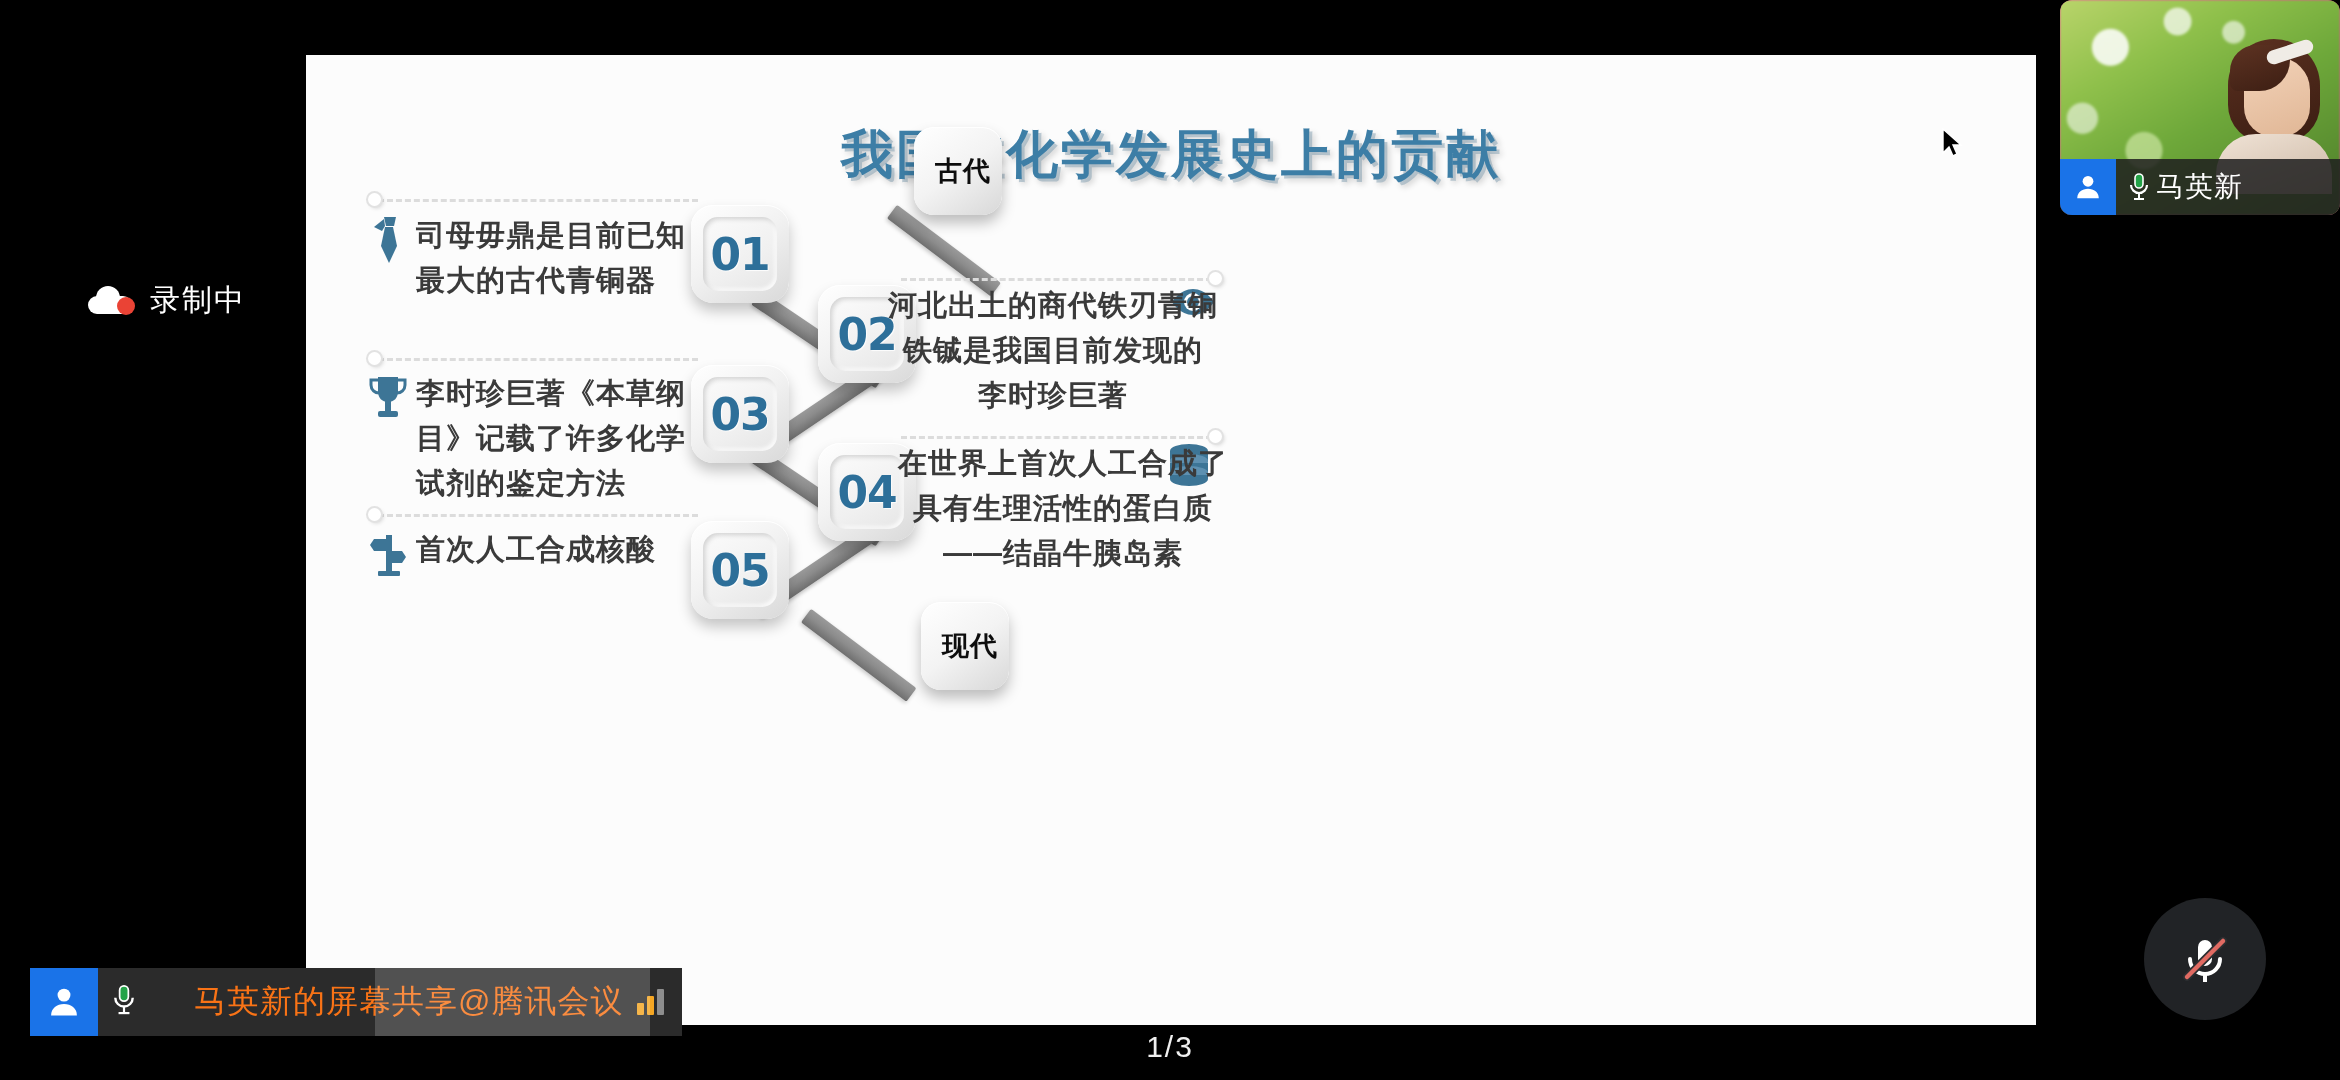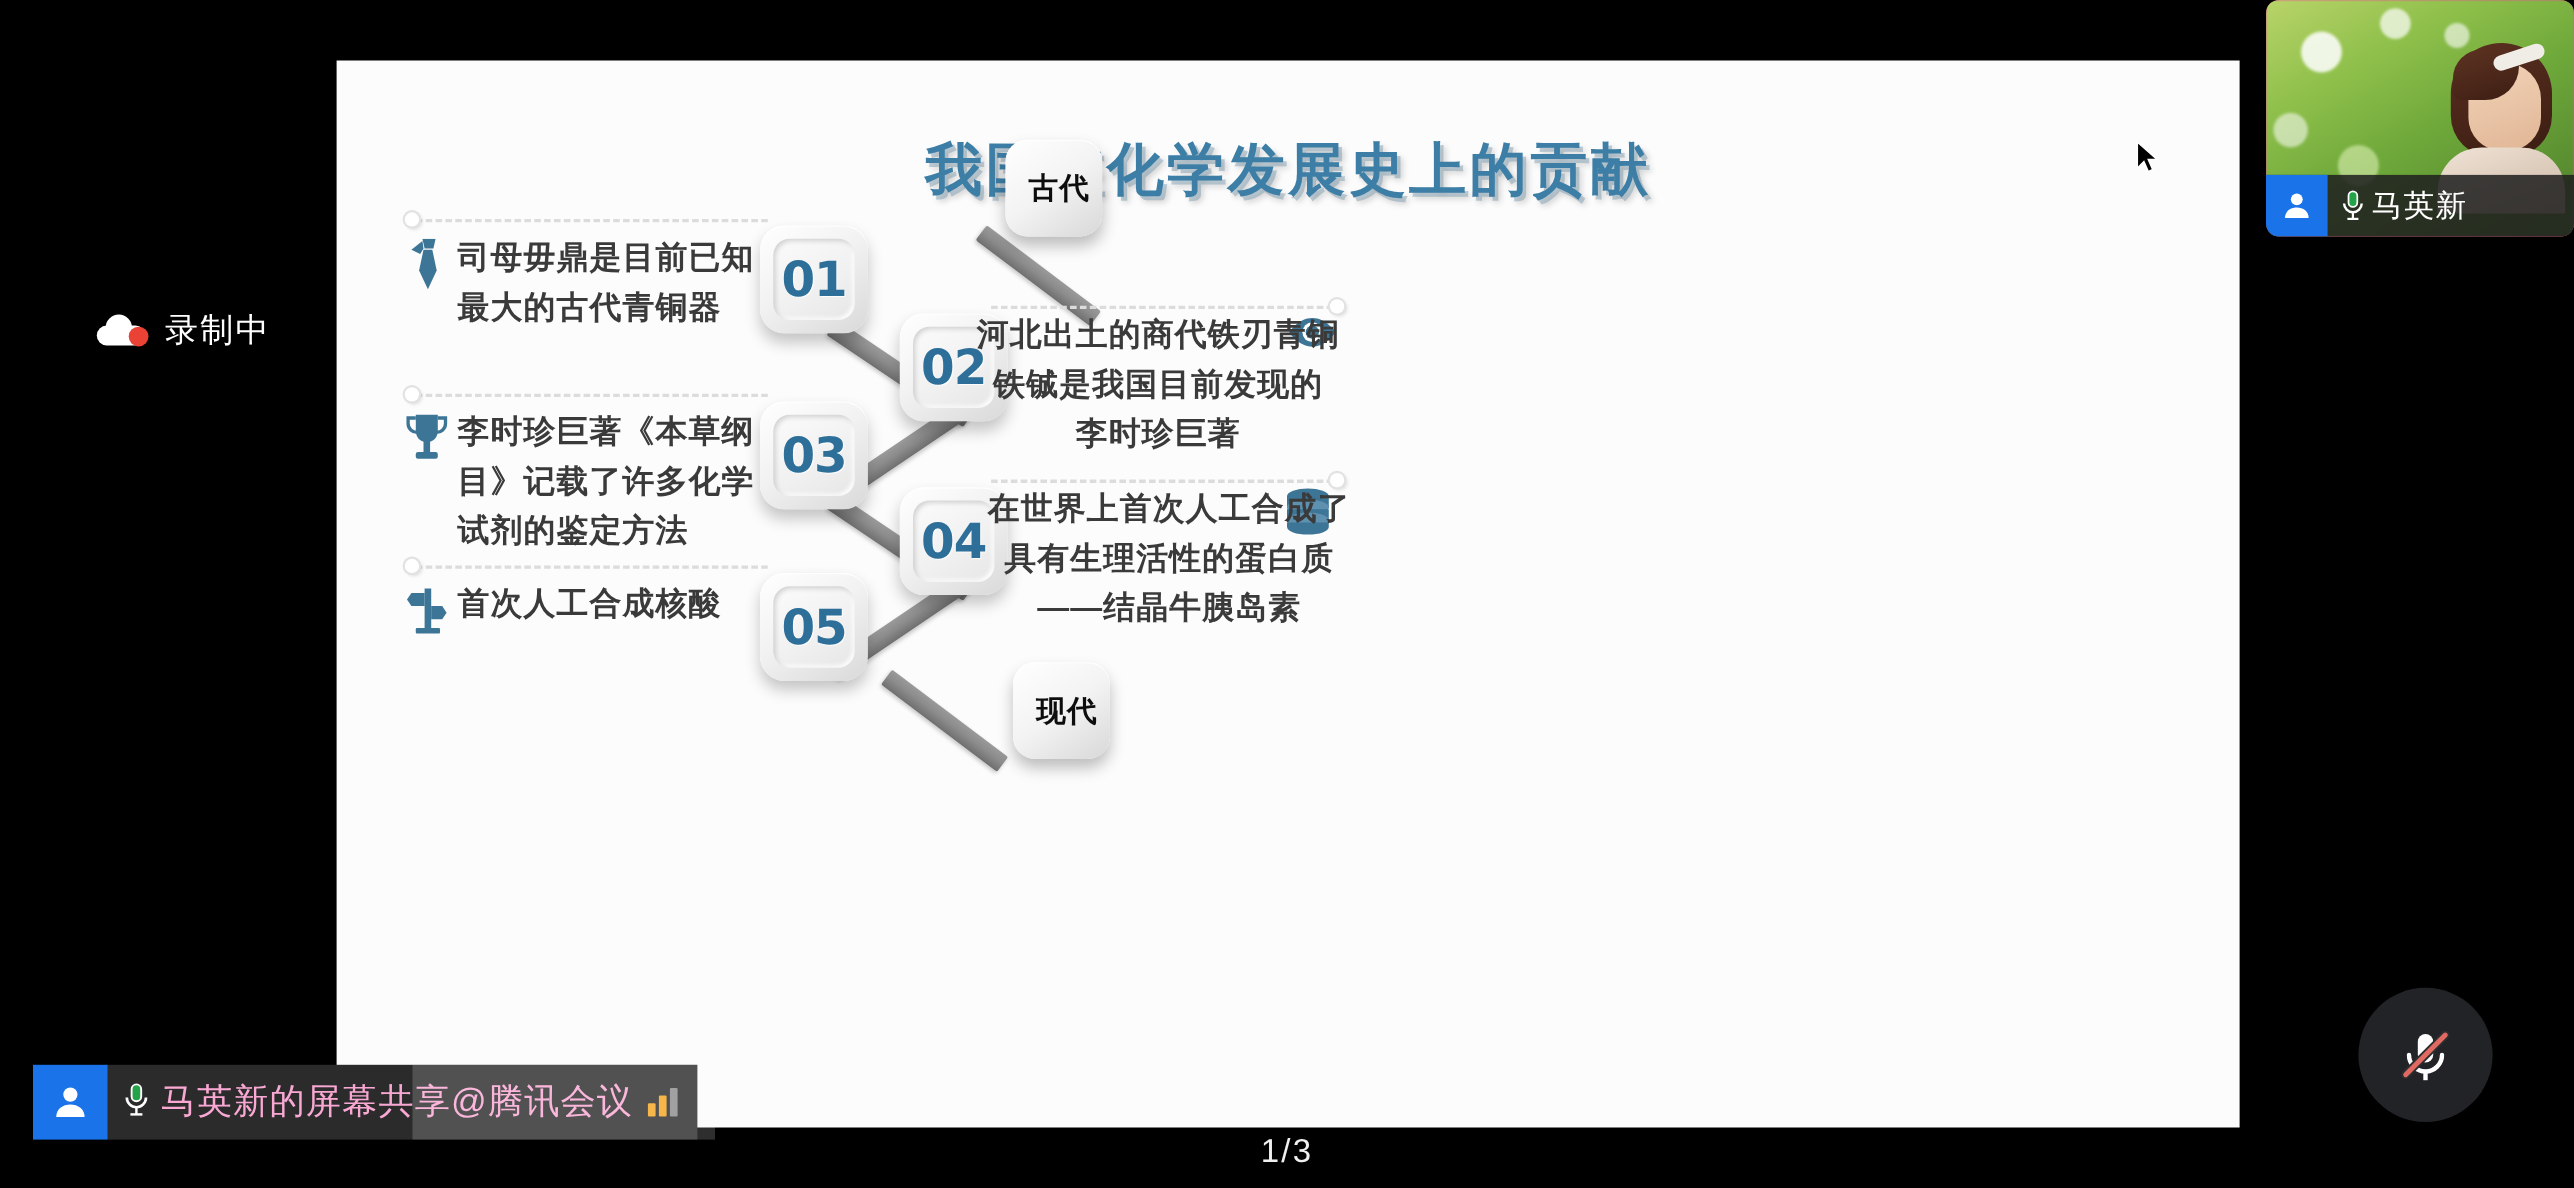--- a/index.html
+++ b/index.html
@@ -88,21 +88,21 @@
       background:rgba(32,32,32,.86);}
   #video-footer .avatar{width:56px;height:56px;background:#1a73e8;display:flex;align-items:center;justify-content:center;flex:none;}
   .person-glyph{display:block;width:30px;height:30px;}
   #video-footer .mic{margin:0 6px 0 12px;display:flex;align-items:center;}
   #video-footer .vname{color:#fff;font-size:28px;letter-spacing:1px;}
 
   
   #share-bar{position:absolute;left:30px;bottom:44px;height:68px;display:flex;align-items:center;}
   #share-bar .avatar{width:68px;height:68px;background:#1a73e8;display:flex;align-items:center;justify-content:center;flex:none;}
   #share-bar .strip{height:68px;display:flex;align-items:center;background:#2b2b2b;padding:0 18px 0 14px;gap:10px;}
-  #share-bar .sname{color:#f9a8d4;font-size:32px;letter-spacing:1px;white-space:nowrap;}
+  #share-bar .sname{color:#f97316;font-size:32px;letter-spacing:1px;white-space:nowrap;margin-left:48px;}
   #share-bar .overlay{position:absolute;left:345px;top:0;width:275px;height:68px;background:rgba(255,255,255,.18);pointer-events:none;}
   #share-bar .bars{display:flex;align-items:flex-end;gap:3px;height:26px;margin-left:4px;}
   #share-bar .bars i{display:block;width:7px;background:#f5a623;border-radius:1px;}
   #share-bar .bars i:nth-child(1){height:12px;}
   #share-bar .bars i:nth-child(2){height:19px;}
   #share-bar .bars i:nth-child(3){height:26px;background:#8d8d8d;}
 
   
   #page-indicator{position:absolute;left:0;right:0;bottom:16px;text-align:center;color:#f0f0f0;font-size:30px;letter-spacing:2px;}
 

